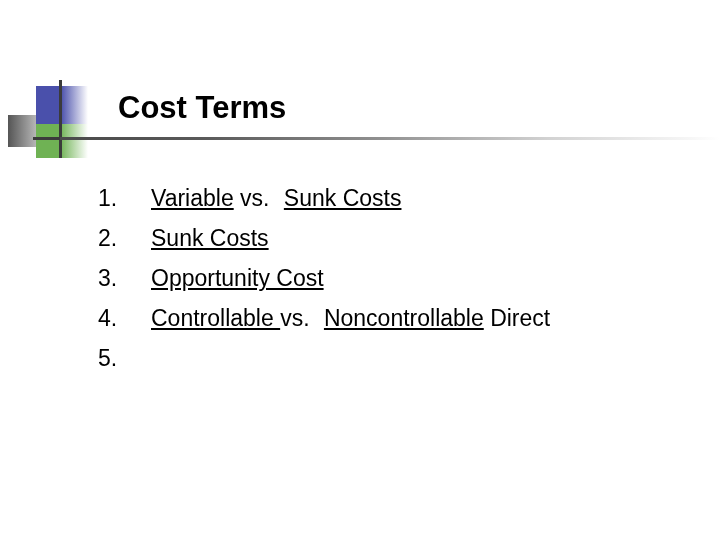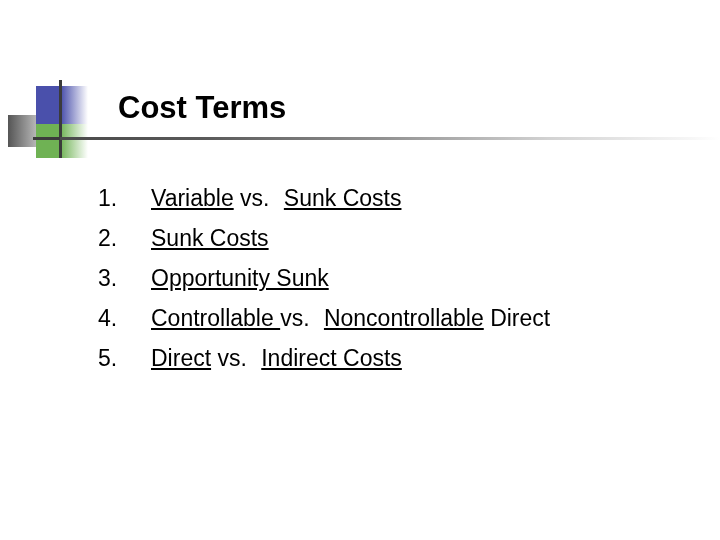--- a/index.html
+++ b/index.html
@@ -138,18 +138,18 @@
     <div class="deco-vline" style="background: rgb(59, 59, 59);"></div>
   </div>
 
   <div class="title">Cost Terms</div>
 
   <div class="rule" style="background: linear-gradient(to right, rgb(74, 74, 74) 0%, rgb(90, 90, 90) 22%, rgb(143, 143, 143) 48%, rgb(210, 210, 210) 74%, rgb(247, 247, 247) 96%, rgb(255, 255, 255) 100%);"></div>
 
   <div class="list">
       <div class="li"><span class="li-num">1.</span><span><span class="u">Variable</span><span class="nu"> vs. </span><span class="u">Sunk Costs</span></span></div>
       <div class="li"><span class="li-num">2.</span><span><span class="u">Sunk Costs</span></span></div>
-      <div class="li"><span class="li-num">3.</span><span><span class="u">Opportunity Sunk</span></span></div>
+      <div class="li"><span class="li-num">3.</span><span><span class="u">Opportunity Cost</span></span></div>
       <div class="li"><span class="li-num">4.</span><span><span class="u">Controllable </span><span class="nu">vs. </span><span class="u">Noncontrollable</span><span class="nu"> Direct</span></span></div>
-      <div class="li"><span class="li-num">5.</span><span><span class="u">Direct</span><span class="nu"> vs. </span><span class="u">Indirect Costs</span></span></div>
+      <div class="li"><span class="li-num">5.</span></div>
     </div>
 
 </div>
 
 </body></html>

